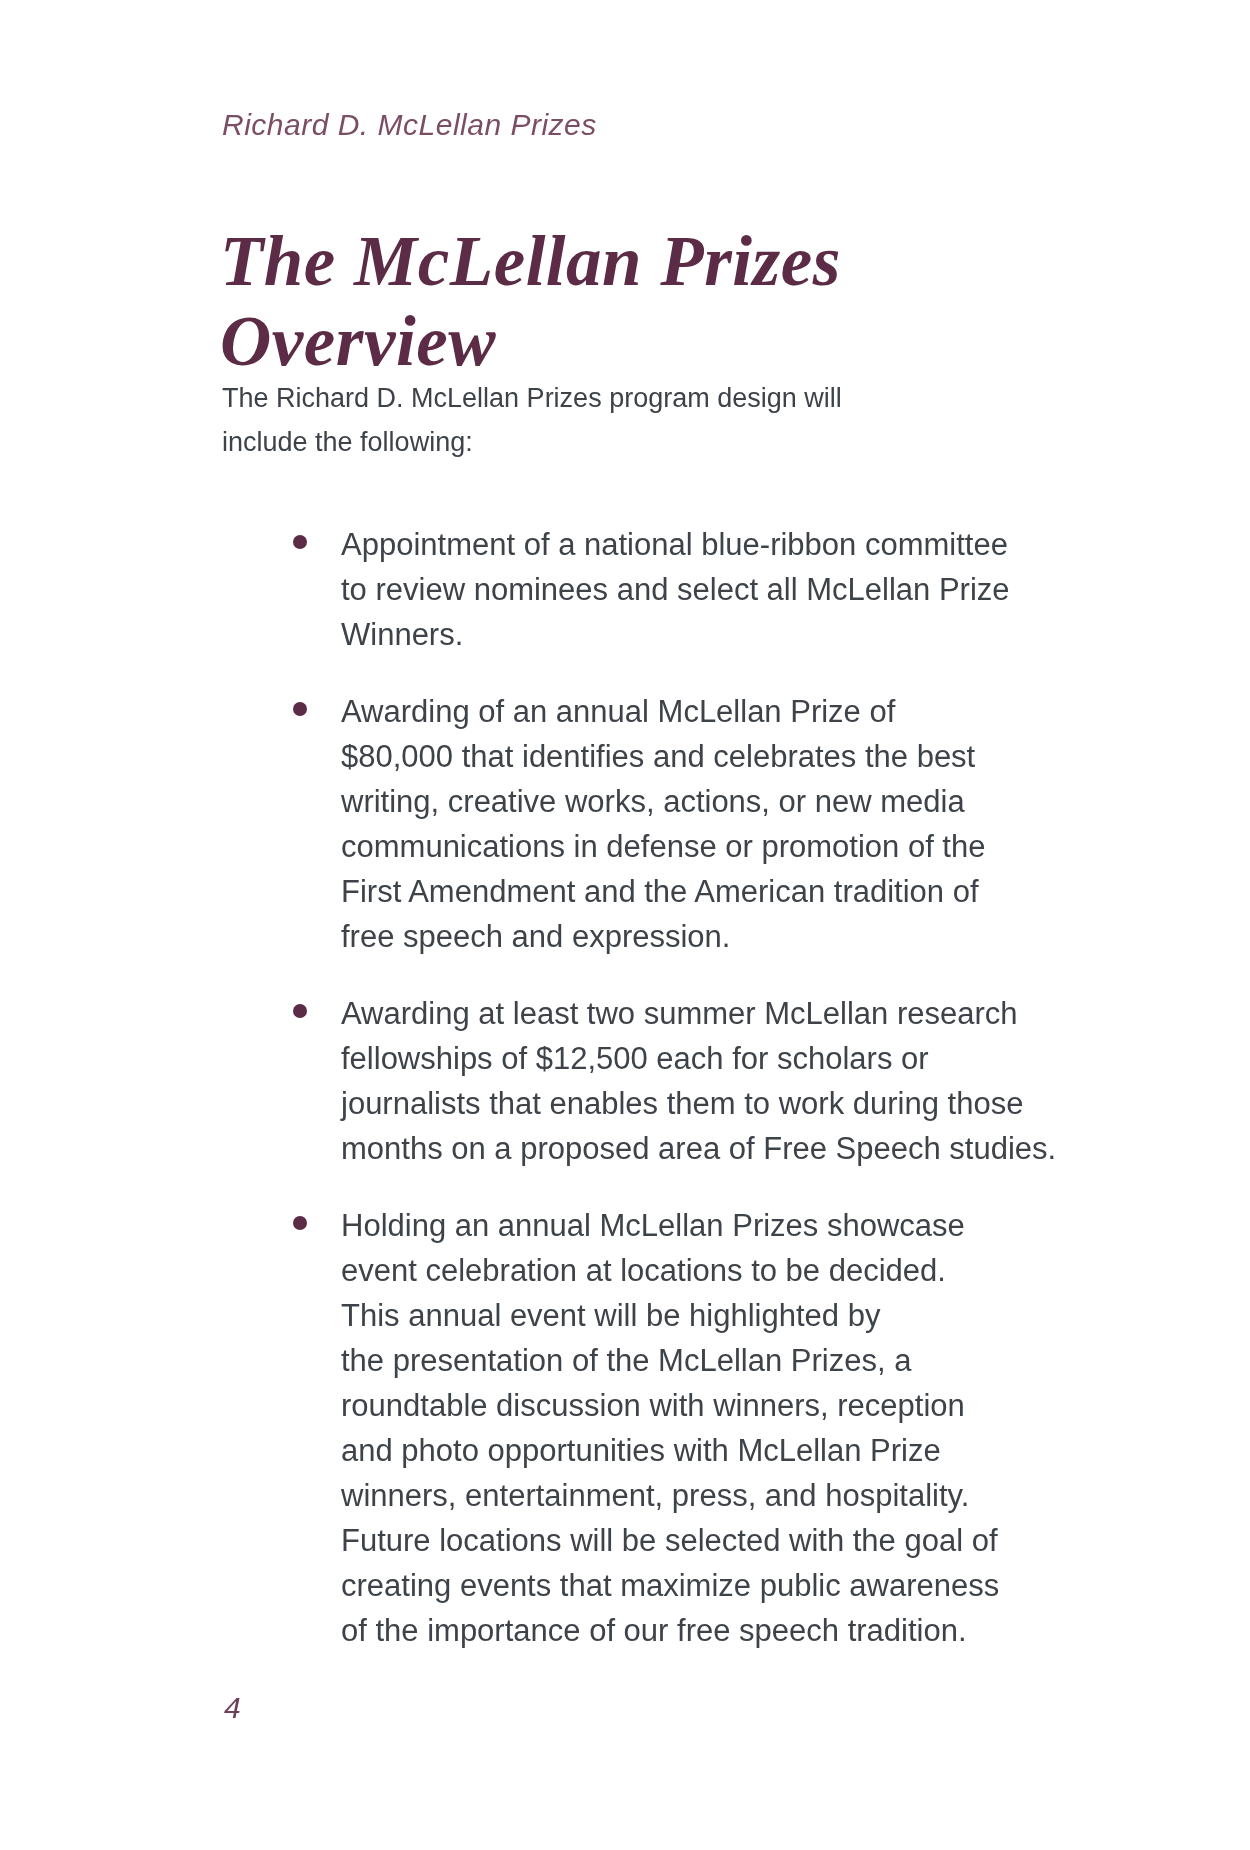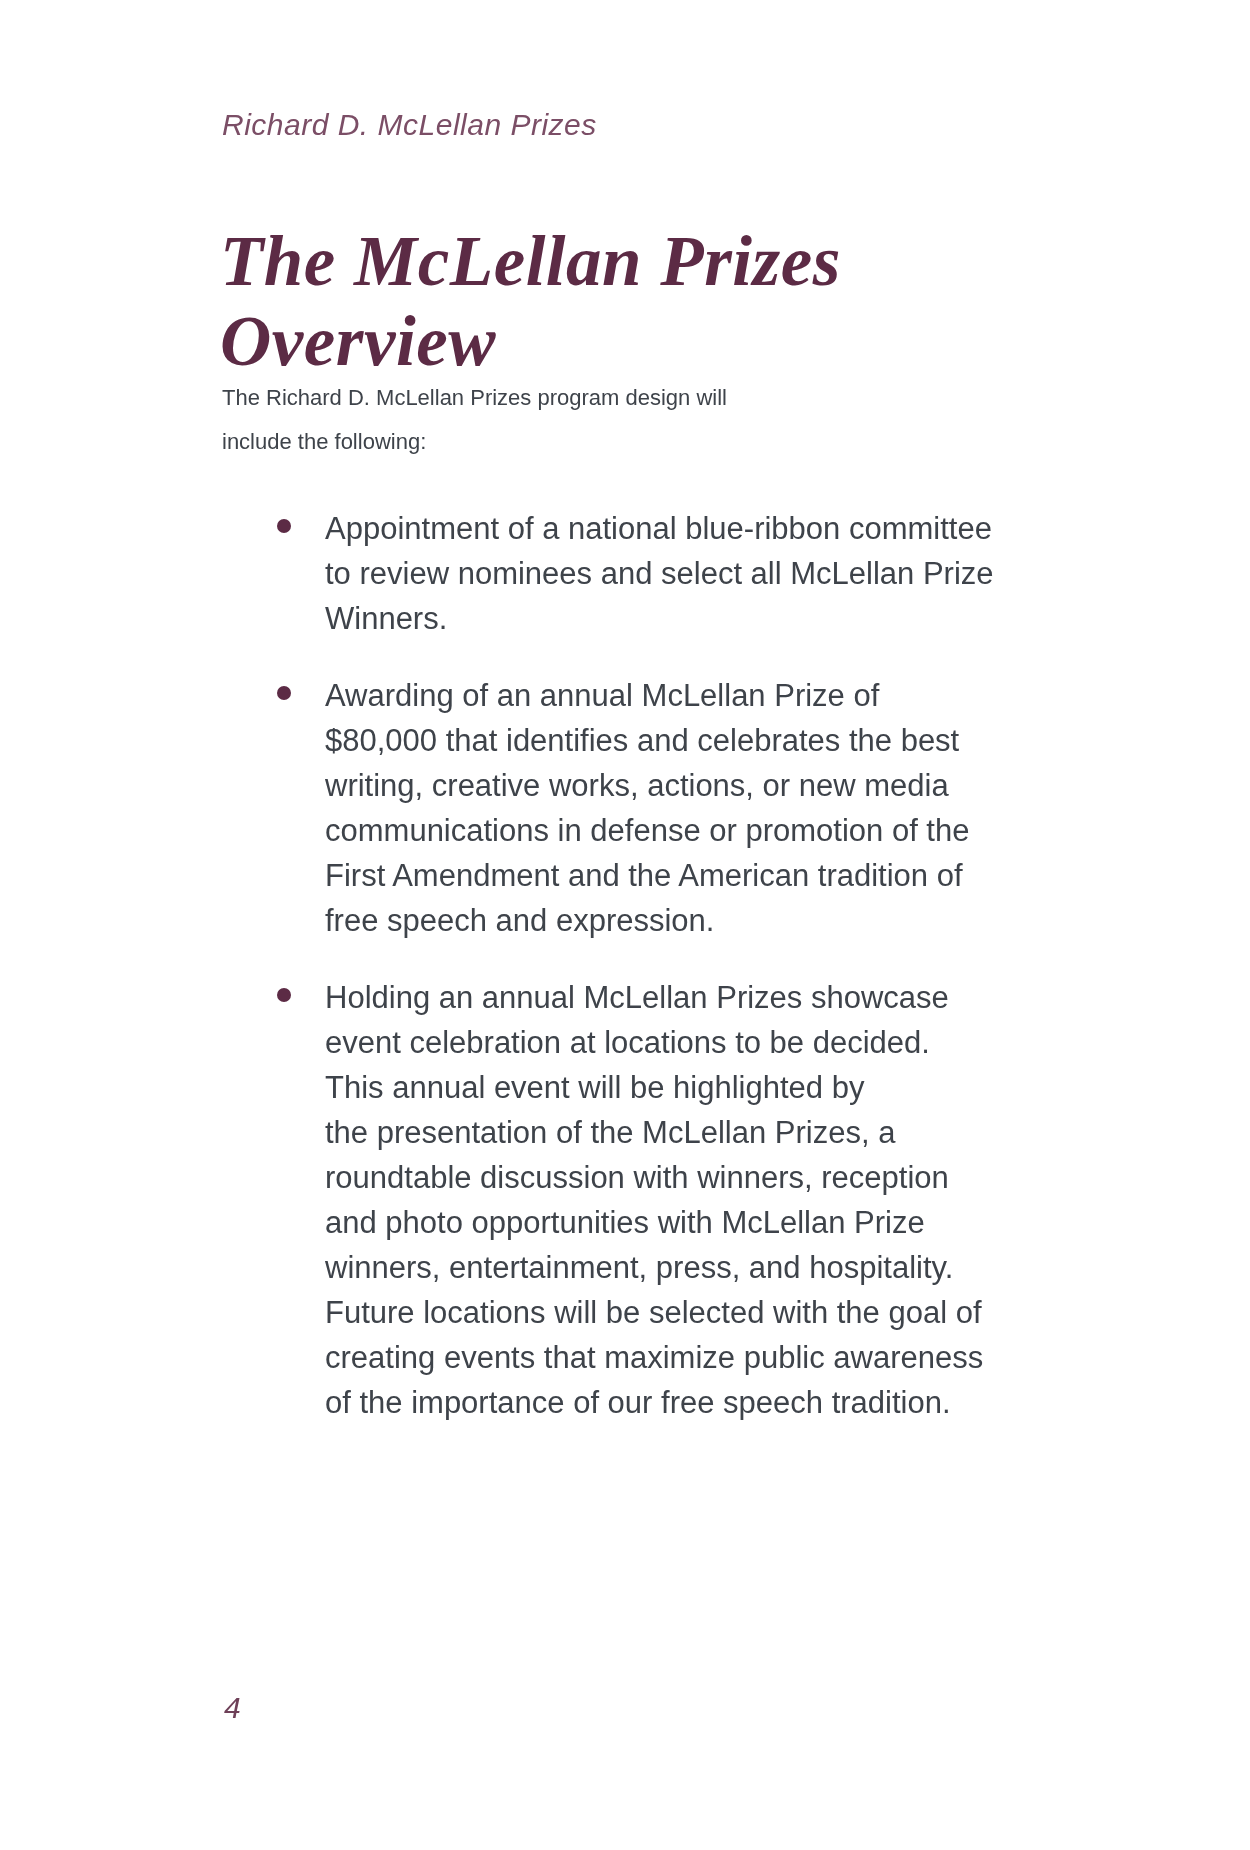--- a/index.html
+++ b/index.html
@@ -39,31 +39,31 @@
     letter-spacing: 0.5px;
     color: var(--title_maroon, #5c2b45);
     white-space: pre-line;
     font-style: italic;
   }
   .intro {
     position: absolute;
     left: 222px;
     top: 376px;
     margin: 0;
-    font-size: 22px;
+    font-size: 27px;
     line-height: 44px;
     color: var(--body_text, #3e434a);
     white-space: pre-line;
   }
   .bullet-list {
     position: absolute;
     left: 222px;
     top: 506px;
     width: 840px;
-    margin: 0;
+    margin: 16px;
     padding: 0;
     list-style: none;
   }
   .bullet-item {
     position: relative;
     padding-left: 103px;
     margin: 0 0 32px 0;
     font-size: 31px;
     line-height: 45px;
     color: var(--body_text, #3e434a);
@@ -116,20 +116,27 @@
         <span class="bullet-dot"></span>
         <span class="bullet-text">Awarding of an annual McLellan Prize of
 $80,000 that identifies and celebrates the best
 writing, creative works, actions, or new media
 communications in defense or promotion of the
 First Amendment and the American tradition of
 free speech and expression.</span>
       </li>
       <li class="bullet-item">
         <span class="bullet-dot"></span>
+        <span class="bullet-text">Awarding at least two summer McLellan research
+fellowships of $12,500 each for scholars or
+journalists that enables them to work during those
+months on a proposed area of Free Speech studies.</span>
+      </li>
+      <li class="bullet-item">
+        <span class="bullet-dot"></span>
         <span class="bullet-text">Holding an annual McLellan Prizes showcase
 event celebration at locations to be decided.
 This annual event will be highlighted by
 the presentation of the McLellan Prizes, a
 roundtable discussion with winners, reception
 and photo opportunities with McLellan Prize
 winners, entertainment, press, and hospitality.
 Future locations will be selected with the goal of
 creating events that maximize public awareness
 of the importance of our free speech tradition.</span>

